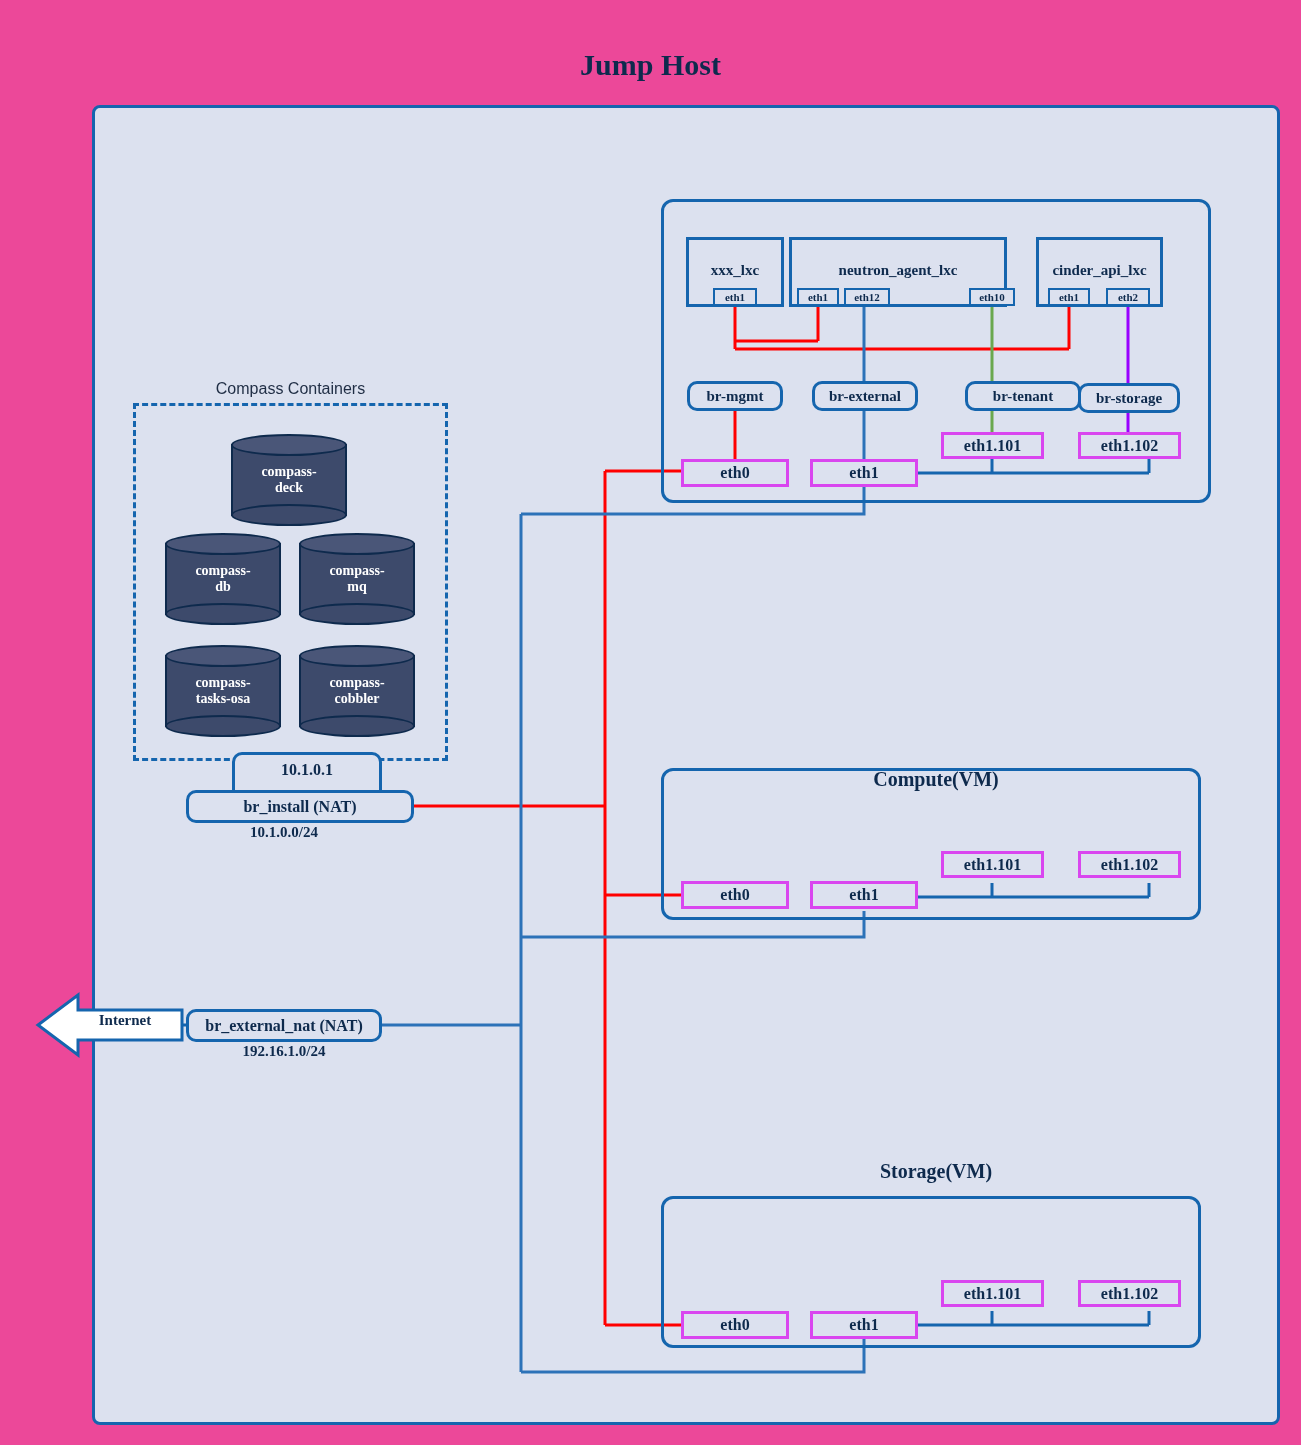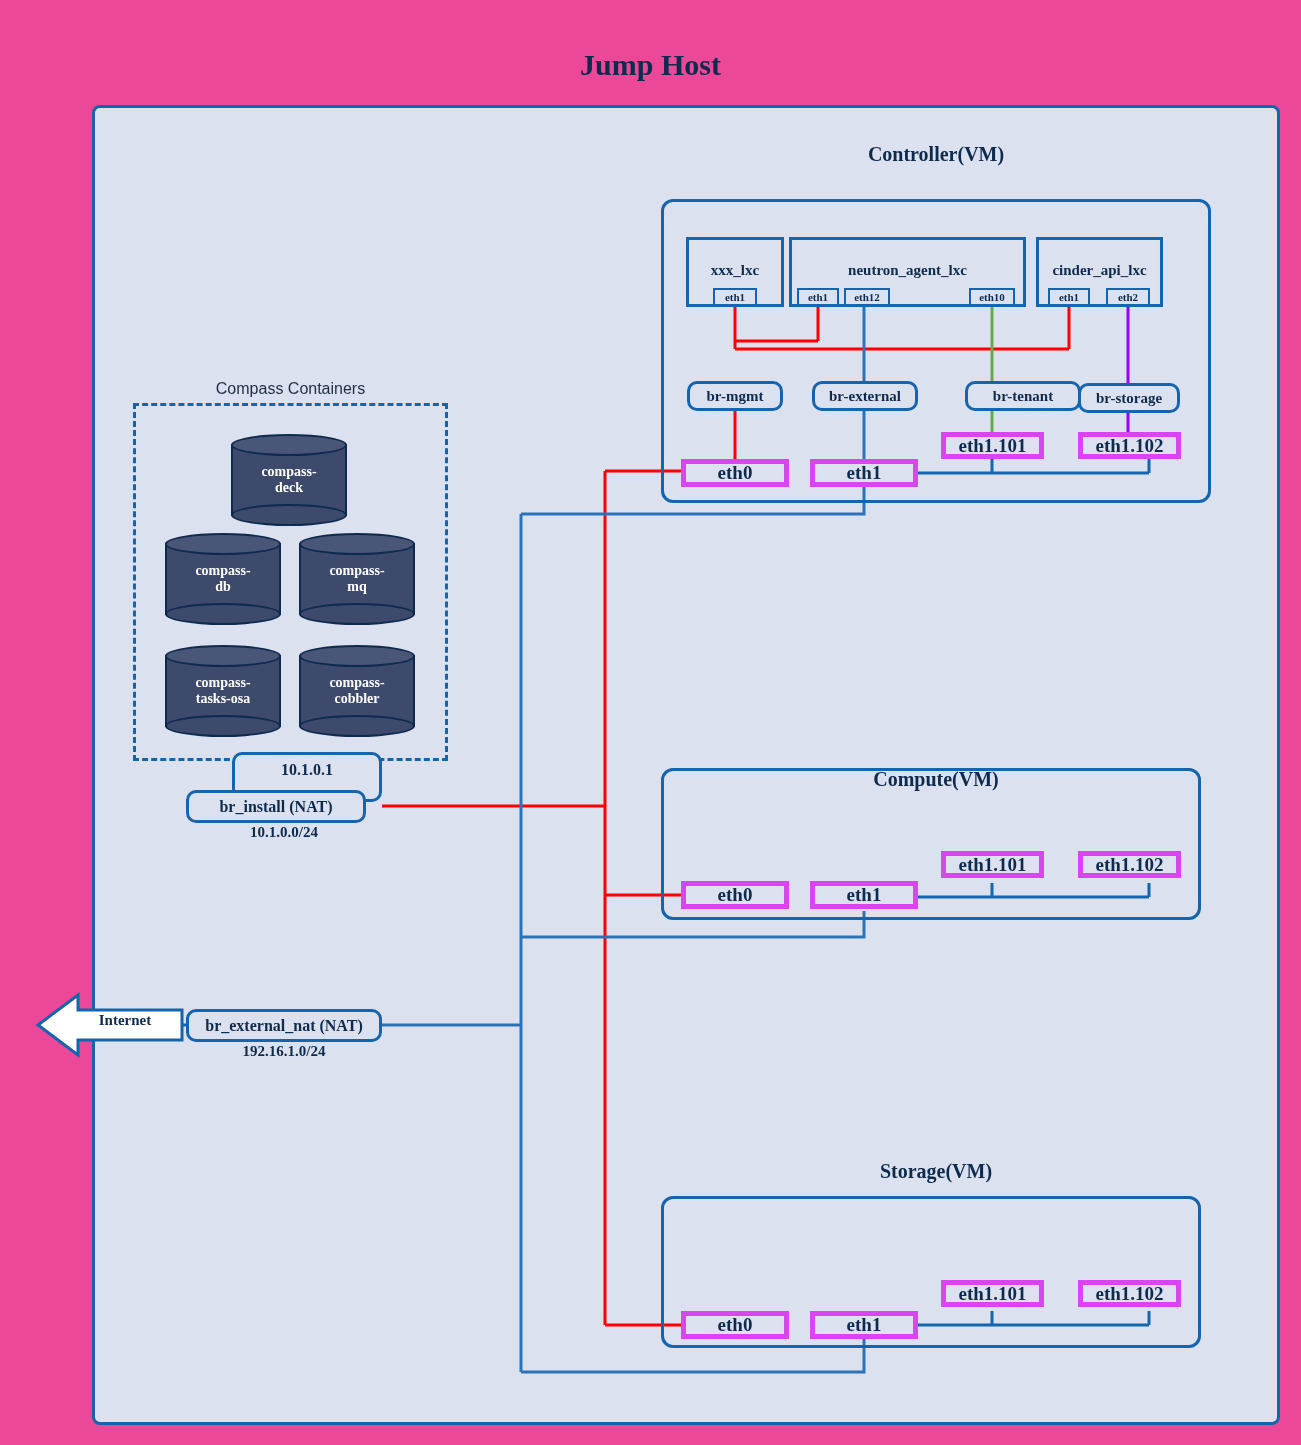--- a/index.html
+++ b/index.html
@@ -40,22 +40,22 @@
 
   
   .eth-chip{
     position:absolute;border:2px solid #1565ae;background:#dce1ef;box-sizing:border-box;
     font-family:"Liberation Serif", serif;font-weight:bold;font-size:11px;color:#0e2a4d;
     display:flex;align-items:center;justify-content:center;line-height:1;
   }
 
   
   .nic-box{
-    position:absolute;border:5px solid #d946ef;background:#dce1ef;box-sizing:border-box;
-    font-family:"Liberation Serif", serif;font-weight:bold;font-size:19px;color:#0e2a4d;
+    position:absolute;border:3px solid #d946ef;background:#dce1ef;box-sizing:border-box;
+    font-family:"Liberation Serif", serif;font-weight:bold;font-size:16px;color:#0e2a4d;
     display:flex;align-items:center;justify-content:center;
   }
 
   
   .bridge-pill{
     position:absolute;border:3px solid #1565ae;background:#dce1ef;border-radius:10px;box-sizing:border-box;
     font-family:"Liberation Serif", serif;font-weight:bold;font-size:15px;color:#0e2a4d;
     display:flex;align-items:center;justify-content:center;text-align:right;
   }
 
@@ -181,29 +181,28 @@
       <path d="M118,1025 L190,1025" stroke="#1565ae" stroke-width="3"></path>
 
       <path d="M661,471 L661,471" stroke="#1565ae" stroke-width="3"></path>
     </g>
 
     <g>
       <polygon points="38,1025 78,995 78,1010 182,1010 182,1040 78,1040 78,1055" fill="#ffffff" stroke="#1565ae" stroke-width="3" stroke-linejoin="miter"></polygon>
     </g>
   </svg>
 
-  <div class="vm-title" style="left:661px;top:143px;width:550px;">Controller(VM)</div>
   <div class="vm-box" style="left:661px;top:199px;width:550px;height:304px;"></div>
 
   <div class="lxc-box" style="left:686px;top:237px;width:98px;height:70px;padding-left:24px;">
     <div class="lxc-label" style="top:22px;">xxx_lxc</div>
   </div>
   <div class="eth-chip" style="left:713px;top:288px;width:44px;height:18px;">eth1</div>
 
-  <div class="lxc-box" style="left:789px;top:237px;width:237px;height:70px;">
+  <div class="lxc-box" style="left:789px;top:237px;width:218px;height:70px;">
     <div class="lxc-label" style="top:22px;">neutron_agent_lxc</div>
   </div>
   <div class="eth-chip" style="left:797px;top:288px;width:42px;height:18px;">eth1</div>
   <div class="eth-chip" style="left:844px;top:288px;width:46px;height:18px;">eth12</div>
   <div class="eth-chip" style="left:969px;top:288px;width:46px;height:18px;">eth10</div>
 
   <div class="lxc-box" style="left:1036px;top:237px;width:127px;height:70px;">
     <div class="lxc-label" style="top:22px;">cinder_api_lxc</div>
   </div>
   <div class="eth-chip" style="left:1048px;top:288px;width:42px;height:18px;">eth1</div>
@@ -271,20 +270,20 @@
 
   <div class="cyl" style="left:299px;top:645px;width:116px;height:92px;">
     <div class="body"></div>
     <div class="bot"></div>
     <div class="top"></div>
     <div class="cyl-label">compass-
 cobbler</div>
   </div>
 
   <div class="nat-ip" style="left:232px;top:752px;width:150px;height:50px;">10.1.0.1</div>
-  <div class="nat-name" style="left:186px;top:790px;width:180px;height:33px;">br_install (NAT)</div>
+  <div class="nat-name" style="left:186px;top:790px;width:228px;height:33px;">br_install (NAT)</div>
   <div class="nat-cidr" style="left:186px;top:824px;width:196px;">10.1.0.0/24</div>
 
   <div id="internet-label">Internet</div>
   <div class="nat-name" style="left:186px;top:1009px;width:196px;height:33px;">br_external_nat (NAT)</div>
   <div class="nat-cidr" style="left:186px;top:1043px;width:196px;">192.16.1.0/24</div>
 
 </div>
 
 </body></html>

